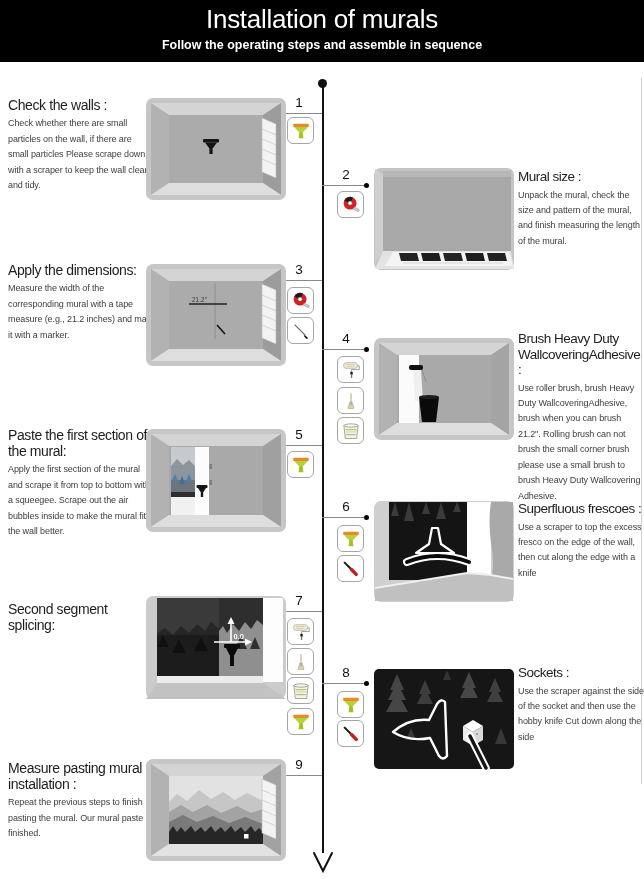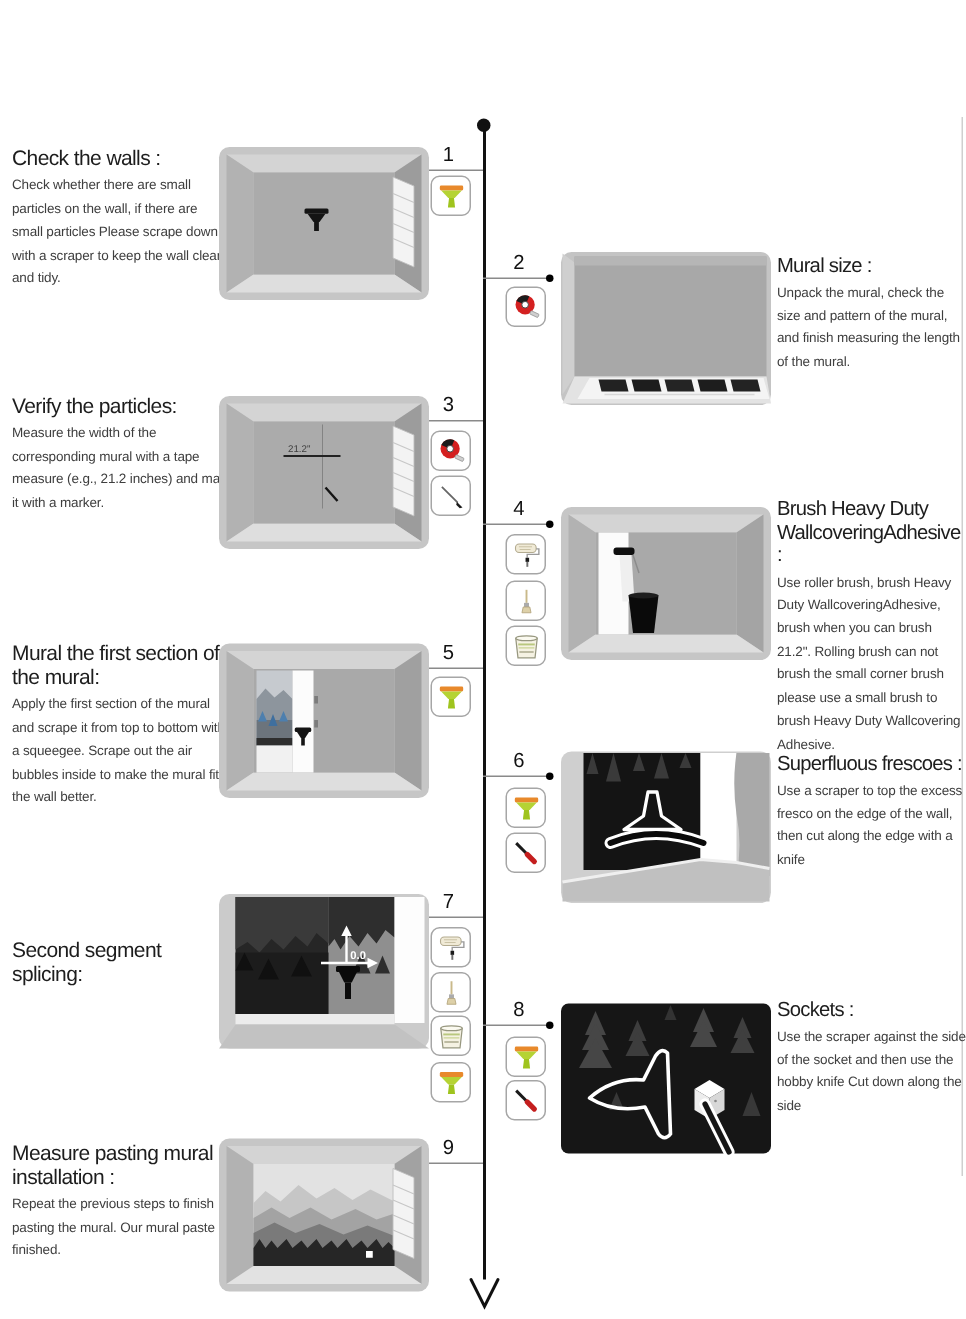--- a/index.html
+++ b/index.html
@@ -32,20 +32,24 @@
   .b{font-size:9px;line-height:1.72;color:#3e3e3e;letter-spacing:-0.1px;}
   
   .room{position:absolute;margin:0;}
   .room svg{display:block;}
 </style>
 </head>
 <body>
 
 <div id="page">
 
+  <header class="hdr">
+    <div class="hdr-title">Installation of murals</div>
+    <div class="hdr-sub">Follow the operating steps and assemble in sequence</div>
+  </header>
 
   <div class="tdot-top"></div>
   <div class="tline"></div>
   <svg class="tarrow" width="28" height="26" viewBox="0 0 28 26">
     <path d="M5,4 L14,22 L23,4" fill="none" stroke="#111" stroke-width="2" stroke-linecap="round"></path>
   </svg>
   <div class="edge-line"></div>
 
   <div class="tick" style="left:277px;top:113px;width:45px"></div>
   <div class="dot" style="left:273px;top:111px"></div>
@@ -129,21 +133,21 @@
         <rect x="14.5" y="15.5" width="6.5" height="2.6" rx="0.6" fill="#cfcfcf" stroke="#8e8e8e" stroke-width="0.5" transform="rotate(25 17.7 16.8)"></rect>
       </svg>
   </div>
   <div class="toolbox" style="left:287px;top:317px">
     <svg viewBox="0 0 24 24">
         <line x1="5" y1="5" x2="16.5" y2="16.5" stroke="#666" stroke-width="1.3"></line>
         <polygon points="16,16 20,20 18,20.6 15.4,18" fill="#1a1a1a"></polygon>
       </svg>
   </div>
   <div class="txt txt-left" style="left:8px;top:262px">
-    <div class="h">Verify the particles:</div>
+    <div class="h">Apply the dimensions:</div>
     <div class="b">Measure the width of the corresponding mural with a tape measure (e.g., 21.2 inches) and mark it with a marker.</div>
   </div>
   <figure class="room" style="left:145px;top:263px">
     <svg width="142" height="104" viewBox="0 0 142 104">
       <rect x="1" y="1" width="140" height="102" rx="7" fill="#c6c6c6"></rect>
       <polygon points="6,6 136,6 118,18 24,18" fill="#d4d4d4"></polygon>
       <polygon points="6,6 24,18 24,86 6,98" fill="#b2b2b2"></polygon>
       <polygon points="136,6 136,98 118,86 118,18" fill="#9c9c9c"></polygon>
       <polygon points="6,98 24,86 118,86 136,98" fill="#dedede"></polygon>
       <rect x="24" y="18" width="94" height="68" fill="#ababab"></rect>
@@ -217,21 +221,21 @@
   <div class="dot" style="left:273px;top:443px"></div>
   <div class="num" style="left:286px;top:427px">5</div>
   <div class="toolbox" style="left:287px;top:451px">
     <svg viewBox="0 0 24 24">
         <rect x="3.5" y="4" width="17" height="3.6" rx="1" fill="#e8892b"></rect>
         <polygon points="4.5,7.6 19.5,7.6 14.3,13 9.7,13" fill="#b5d334"></polygon>
         <polygon points="10.2,13 13.8,13 14.6,20 9.4,20" fill="#9fc41e"></polygon>
       </svg>
   </div>
   <div class="txt txt-left" style="left:8px;top:427px">
-    <div class="h">Mural the first section of the mural:</div>
+    <div class="h">Paste the first section of the mural:</div>
     <div class="b">Apply the first section of the mural and scrape it from top to bottom with a squeegee. Scrape out the air bubbles inside to make the mural fit the wall better.</div>
   </div>
   <figure class="room" style="left:145px;top:428px">
     <svg width="142" height="105" viewBox="0 0 142 105">
       <rect x="1" y="1" width="140" height="103" rx="7" fill="#c6c6c6"></rect>
       <polygon points="6,6 136,6 118,18 24,18" fill="#d4d4d4"></polygon>
       <polygon points="6,6 24,18 24,87 6,99" fill="#b2b2b2"></polygon>
       <polygon points="136,6 136,99 118,87 118,18" fill="#a0a0a0"></polygon>
       <polygon points="6,99 24,87 118,87 136,99" fill="#dedede"></polygon>
       <rect x="24" y="18" width="94" height="69" fill="#a9a9a9"></rect>
@@ -328,21 +332,21 @@
         <line x1="6.8" y1="16" x2="17.2" y2="16" stroke="#8e8e6e" stroke-width="0.8"></line>
       </svg>
   </div>
   <div class="toolbox" style="left:287px;top:708px">
     <svg viewBox="0 0 24 24">
         <rect x="3.5" y="4" width="17" height="3.6" rx="1" fill="#e8892b"></rect>
         <polygon points="4.5,7.6 19.5,7.6 14.3,13 9.7,13" fill="#b5d334"></polygon>
         <polygon points="10.2,13 13.8,13 14.6,20 9.4,20" fill="#9fc41e"></polygon>
       </svg>
   </div>
-  <div class="txt txt-left" style="left:8px;top:625px">
+  <div class="txt txt-left" style="left:8px;top:601px">
     <div class="h">Second segment splicing:</div>
   </div>
   <figure class="room" style="left:145px;top:595px">
     <svg width="142" height="105" viewBox="0 0 142 105">
       <rect x="1" y="1" width="140" height="103" rx="7" fill="#cbcbcb"></rect>
       <rect x="12" y="3" width="62" height="78" fill="#262626"></rect>
       <rect x="74" y="3" width="44" height="78" fill="#8f8f8f"></rect>
       <polygon points="12,3 74,3 74,34 66,27 60,36 52,29 44,38 36,31 28,40 20,33 12,38" fill="#3a3a3a"></polygon>
       <polygon points="12,40 74,40 74,81 12,81" fill="#1c1c1c"></polygon>
       <polygon points="18,40 24,52 12,52" fill="#101010"></polygon>

